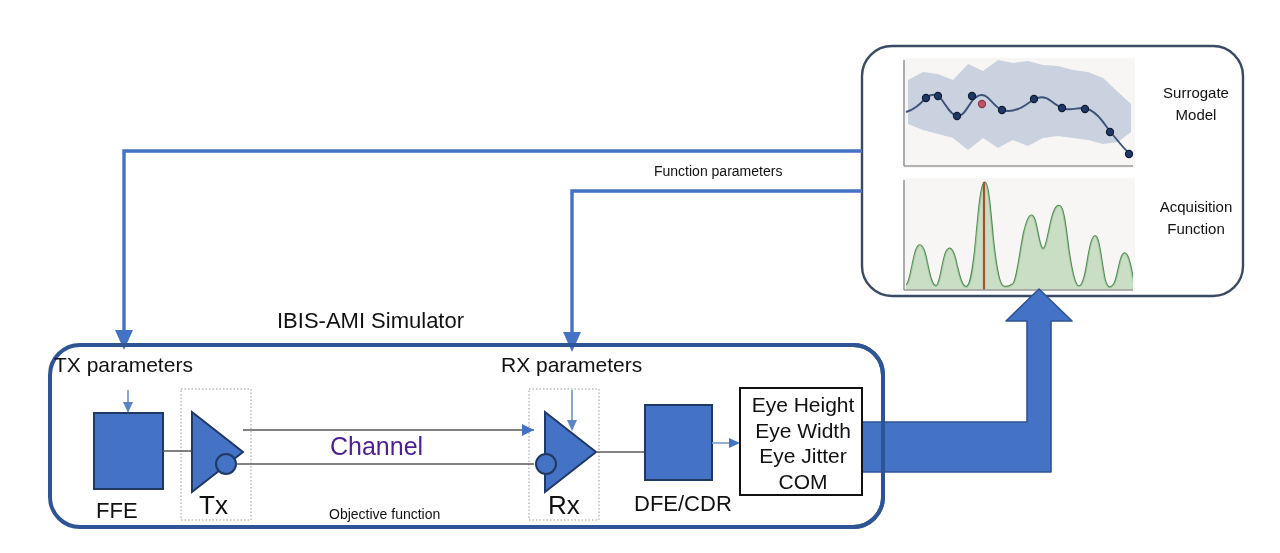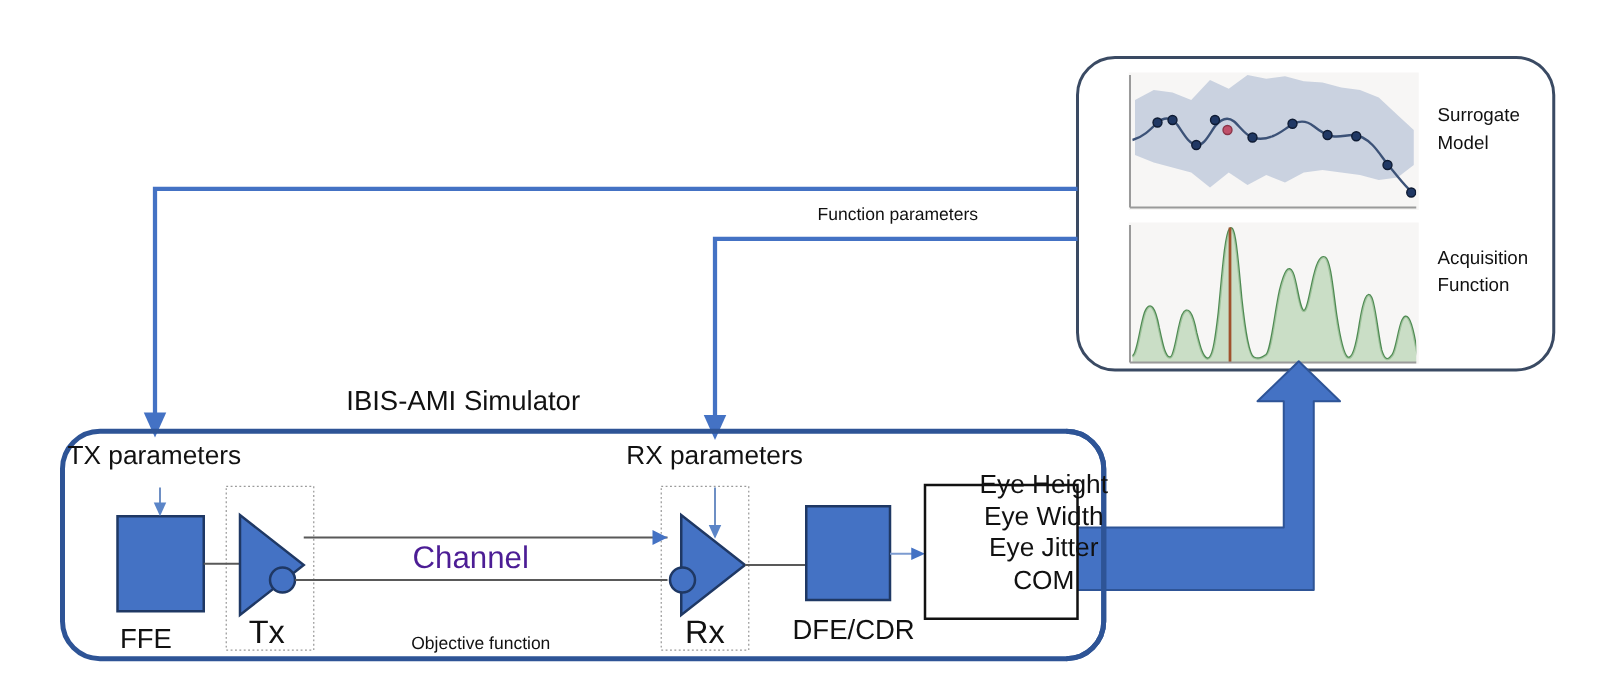--- a/index.html
+++ b/index.html
@@ -13,21 +13,21 @@
   #stage{position:absolute;left:0;top:0;width:1280px;height:553px;}
   svg.layer{position:absolute;left:0;top:0;width:1280px;height:553px;}
   .txt{position:absolute;white-space:nowrap;color:#1a1a1a;}
   .t-opt-title{font-size:25px;color:#111;}
   .t-sim-title{font-size:22px;color:#111;}
   .t-param{font-size:21px;color:#111;}
   .t-small-label{font-size:22px;color:#111;}
   .t-channel{font-size:25px;color:#4c1d95;}
   .t-obj{font-size:14px;color:#111;}
   .t-updated{font-size:14px;color:#111;}
-  .t-side{font-size:15px;color:#111;line-height:1.45;}
+  .t-side{font-size:15px;color:#111;text-align:center;line-height:1.45;}
   .t-eye{font-size:21px;color:#111;text-align:center;line-height:1.22;}
   .t-txrx{font-size:26px;color:#111;}
 </style>
 </head>
 <body>
 
 <div id="stage">
 
   <svg class="layer" viewBox="0 0 1280 553">
     <defs>
@@ -169,18 +169,18 @@
   <div class="txt t-txrx" style="left:199px;top:490px;text-align:right;">Tx</div>
 
   <div class="txt t-txrx" style="left:548px;top:490px;">Rx</div>
 
   <div class="txt t-channel" style="left:330px;top:432px;">Channel</div>
 
   <div class="txt t-obj" style="left:329px;top:506px;">Objective function</div>
 
   <div class="txt t-small-label" style="left:634px;top:491px;">DFE/CDR</div>
 
-  <div class="txt t-eye" style="left:740px;top:375px;width:126px;white-space:pre;margin-left:32px;">Eye Height
+  <div class="txt t-eye" style="left:740px;top:392px;width:126px;white-space:pre;">Eye Height
 Eye Width
 Eye Jitter
 COM</div>
 
 </div>
 
 </body></html>

